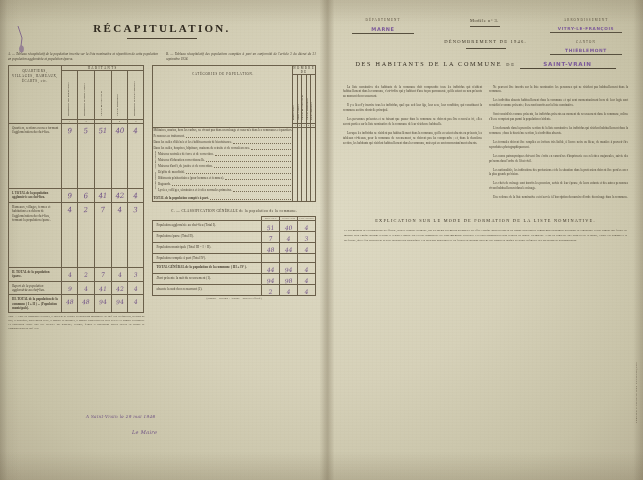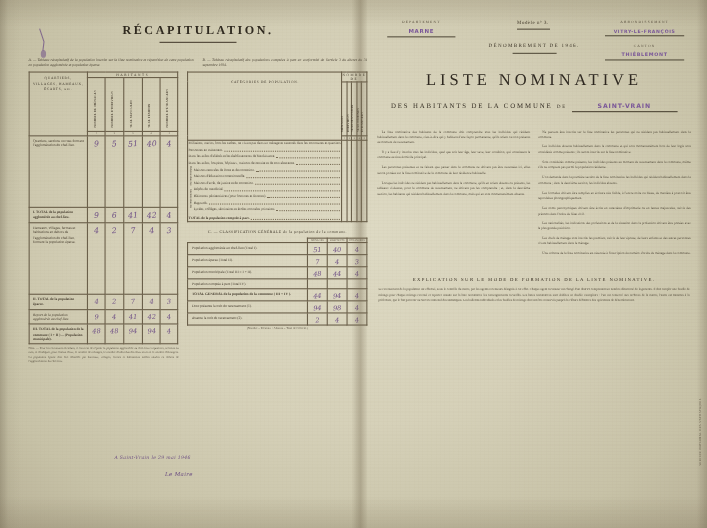--- a/index.html
+++ b/index.html
@@ -27,21 +27,21 @@
     position:absolute;right:0;top:0;width:10px;height:480px;
     background:linear-gradient(90deg, rgba(0,0,0,0), rgba(95,84,62,.28));
     pointer-events:none;
   }
   .grain{
     position:absolute;inset:0;pointer-events:none;opacity:.30;
     background-image:
       repeating-linear-gradient(0deg, rgba(140,128,100,.10) 0 1px, rgba(0,0,0,0) 1px 3px),
       repeating-linear-gradient(90deg, rgba(150,138,110,.07) 0 1px, rgba(0,0,0,0) 1px 4px);
   }
-  .leaf-l{position:absolute;left:22px;top:0;width:316px;height:480px;}
+  .leaf-l{position:absolute;left:4px;top:0;width:316px;height:480px;}
   .leaf-r{position:absolute;left:334px;top:0;width:303px;height:480px;}
 
   
   .ttl-recap{
     text-align:center;font-size:11px;letter-spacing:2.3px;font-weight:bold;
     color:#2f291f;margin-top:22px;
   }
   .rule-c{width:70px;height:1px;background:#4a4132;margin:4px auto 0;}
   .tiny-i{font-size:3.4px;line-height:1.45;font-style:italic;color:#4a4234;}
   .micro{font-size:2.7px;line-height:1.4;color:#554c3d;}
@@ -558,21 +558,20 @@
         <div class="r-line w"></div>
         <div class="r-cap" style="margin-top:7px">CANTON</div>
         <div class="r-stamp" style="font-size:4.4px">THIÉBLEMONT</div>
         <div class="r-line w"></div>
       </div>
     </div>
 
     <div class="r-mid" style="margin-top:-16px;">DÉNOMBREMENT DE 1946.</div>
     <div class="dline" style="width:40px;margin-top:4px;"></div>
 
-    <div class="big-title">LISTE NOMINATIVE</div>
 
     <div class="sub-title">
       <span>DES HABITANTS DE LA COMMUNE</span>
       <span style="font-size:4.4px">DE</span>
       <span class="commune-fill">SAINT-VRAIN</span>
     </div>
 
     <div class="twocol">
       <div>
         <p class="p">La liste nominative des habitants de la commune doit comprendre tous les individus qui résident habituellement dans la commune, c'est-à-dire qui y habitent d'une façon permanente, qu'ils soient ou non présents au moment du recensement.</p>

